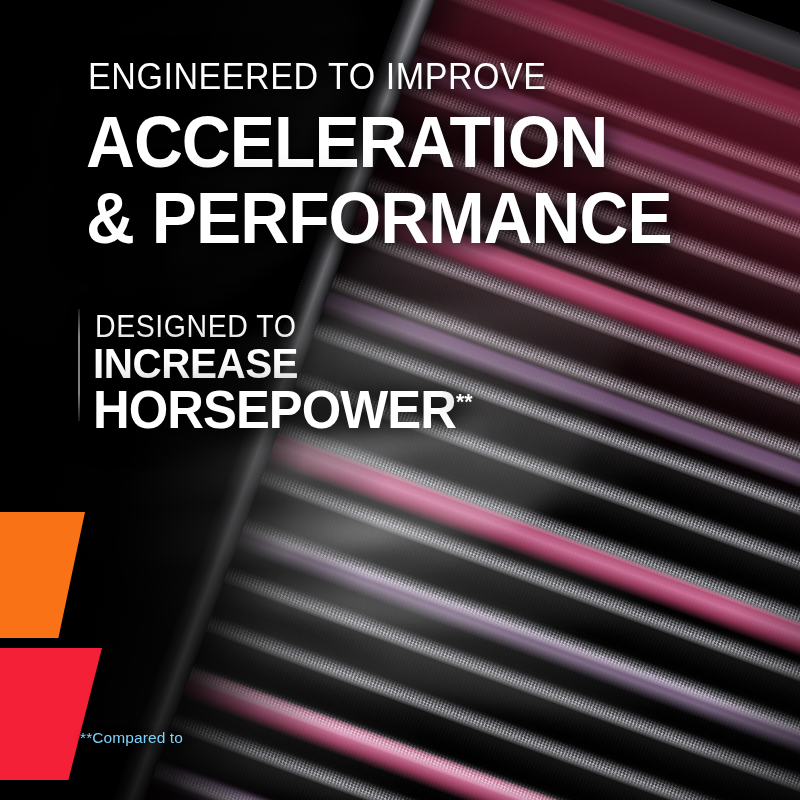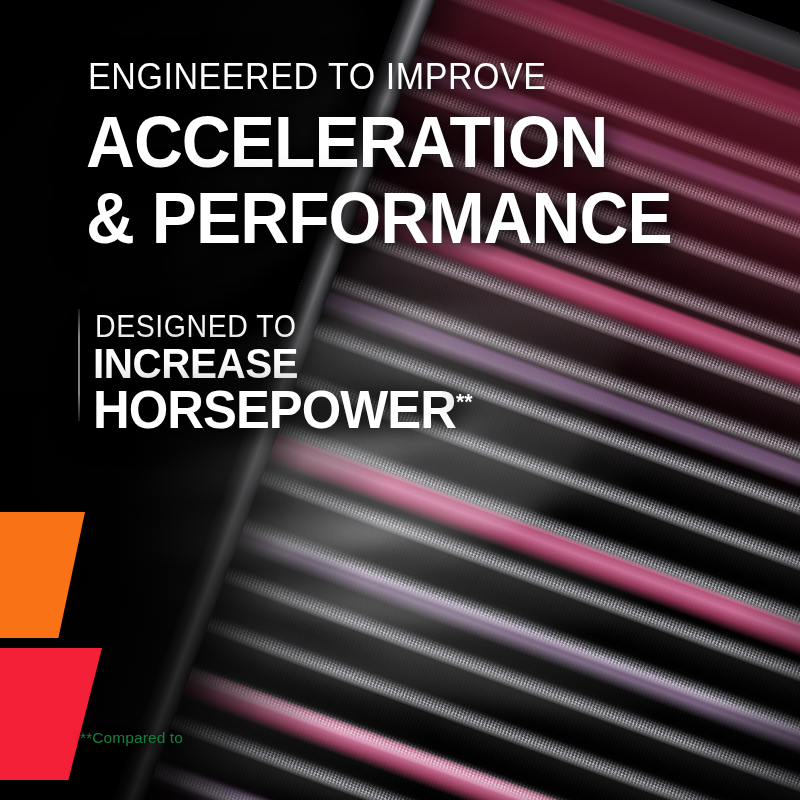--- a/index.html
+++ b/index.html
@@ -166,21 +166,21 @@
     background:linear-gradient(to bottom,rgba(255,255,255,.10),rgba(255,255,255,.55) 25%,rgba(255,255,255,.55) 75%,rgba(255,255,255,.10));
   }
 
   #l-designed{ left:95px; top:309px; font-size:31px;}
   #l-increase{ left:93px; top:339px; font-size:43px; letter-spacing:-.5px;}
   #l-horse{    left:93px; top:378px; font-size:54px;}
   #l-horse sup{font-size:.42em; vertical-align:super; letter-spacing:0;}
 
   #footnote{
     position:absolute;left:80px;top:727px;
-    color:#15803d;font-size:15.5px;line-height:1.42;font-weight:400;
+    color:#7dd3fc;font-size:15.5px;line-height:1.42;font-weight:400;
     letter-spacing:.1px;
     text-shadow:0 1px 8px rgba(0,0,0,.95);
   }
   #footnote div{white-space:nowrap;}
 </style>
 </head>
 <body>
 
 <div id="ad">
 

